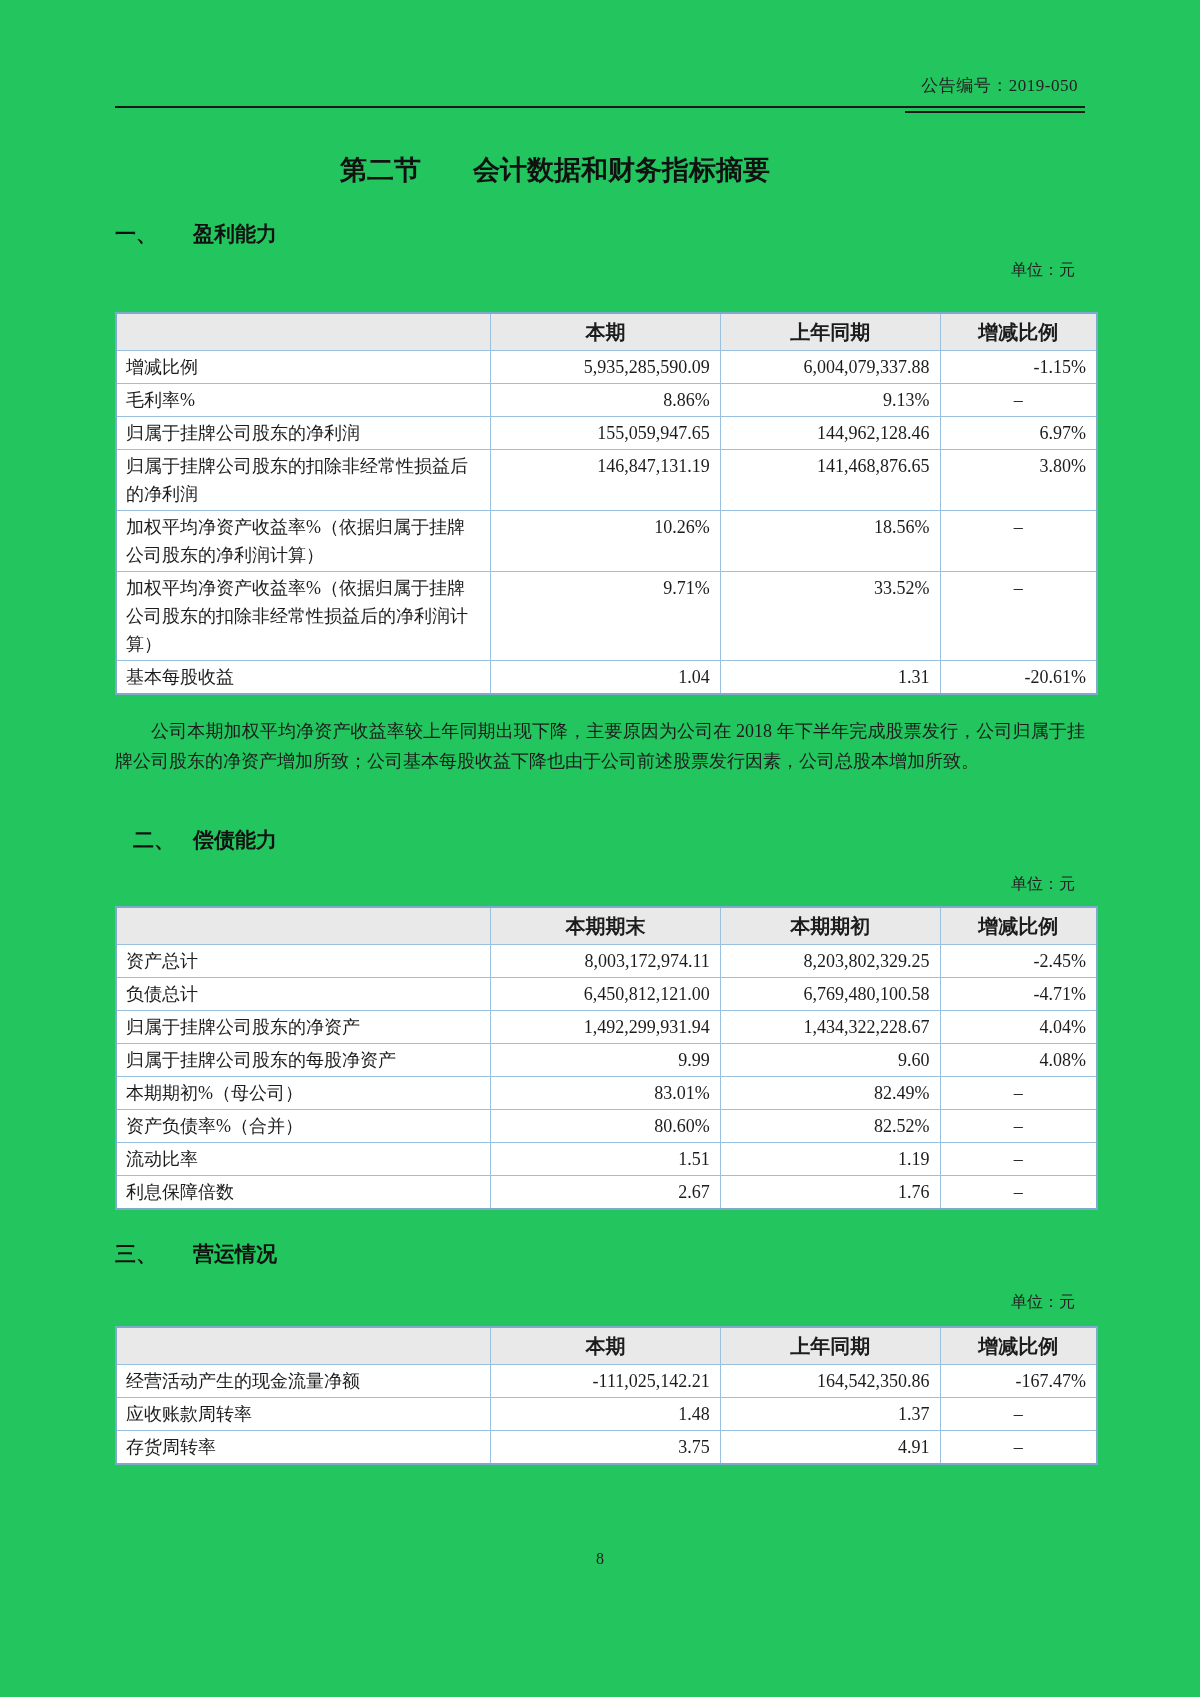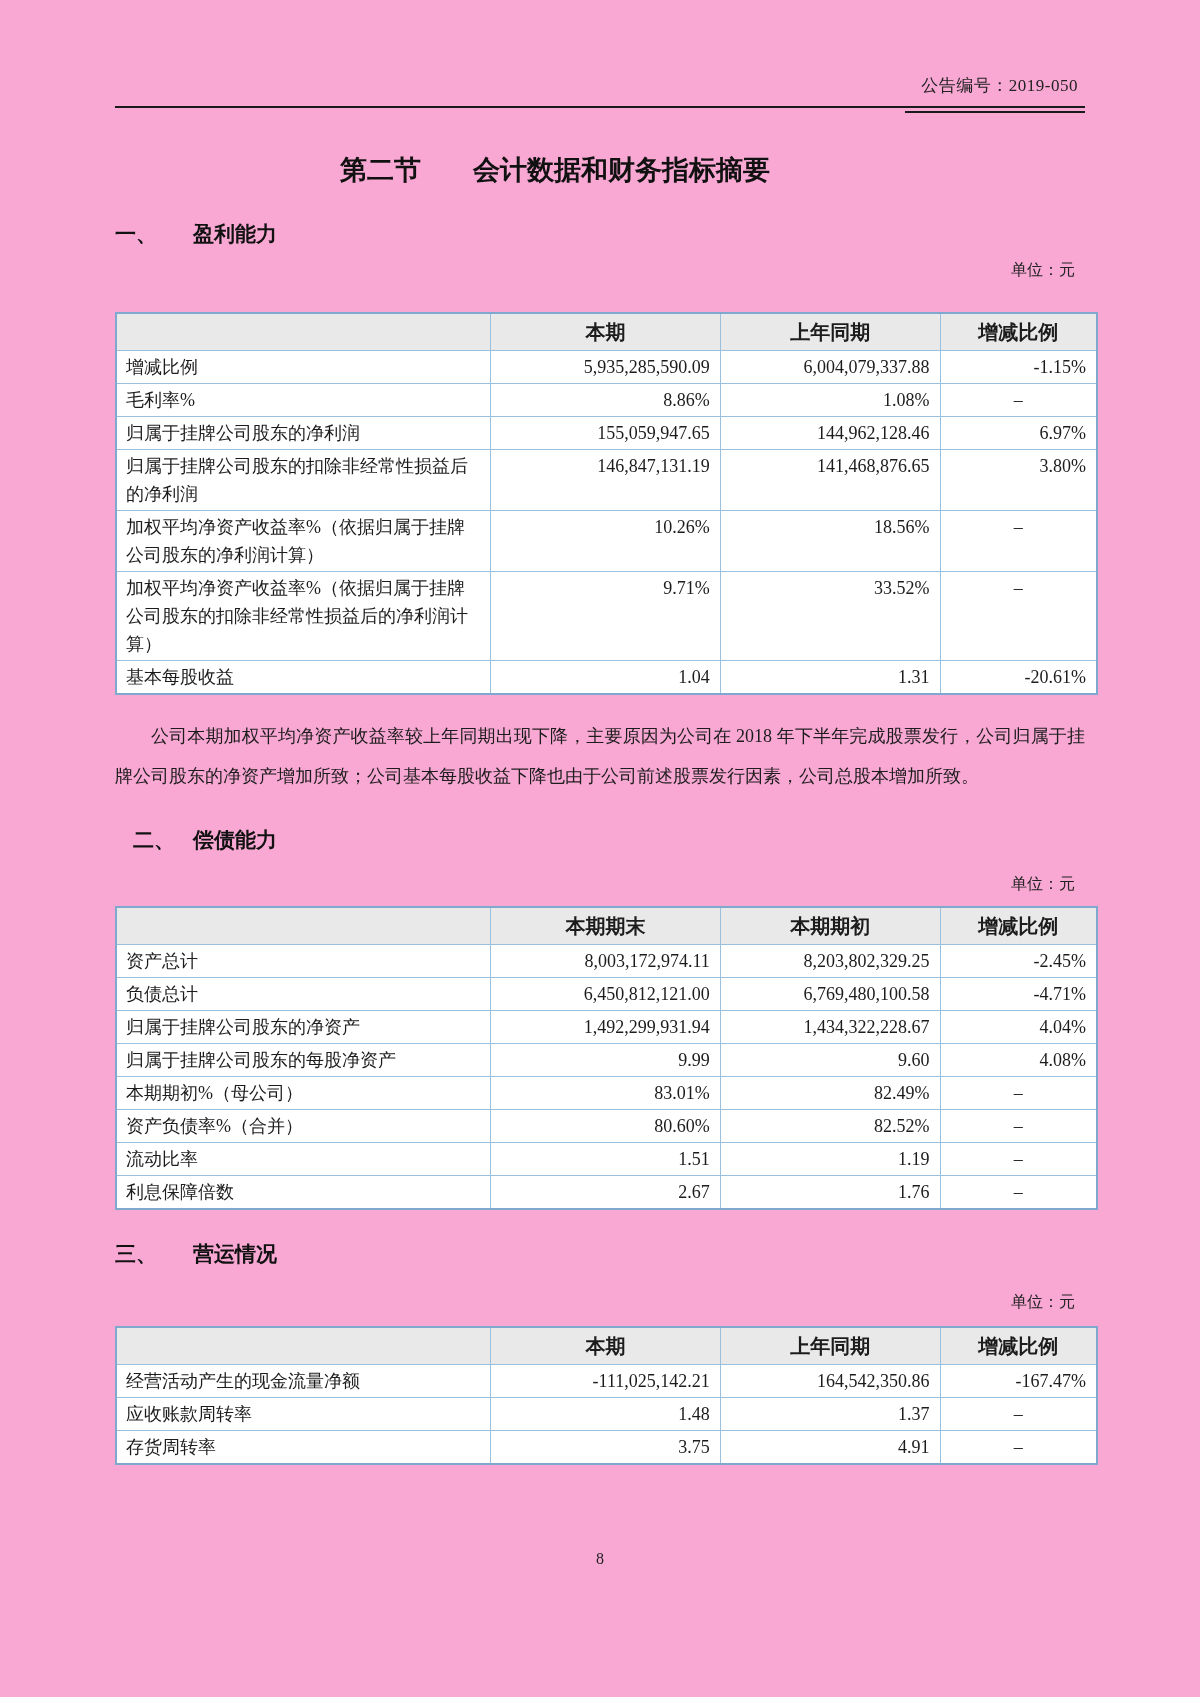--- a/index.html
+++ b/index.html
@@ -1,19 +1,19 @@
 <!DOCTYPE html>
 <html lang="zh"><head>
 <meta charset="utf-8">
 <style>
   html,body{margin:0;padding:0;background:#ffffff;}
   .page{
     position:relative;
     width:1200px;height:1697px;
-    background:#f9a8d4;
+    background:#22c55e;
     font-family:"Liberation Serif","DejaVu Serif",serif;
     color:#1c1c1c;
     overflow:hidden;
   }
   
   .doc-header{
     position:absolute;top:74px;right:122px;
     font-size:17px;letter-spacing:.5px;color:#222;
     font-family:"Liberation Serif","DejaVu Serif",serif;
   }
@@ -78,21 +78,21 @@
     border:1px solid #9ac0e0;
     line-height:28px;padding:2px 10px;
     vertical-align:top;background:#fff;
   }
   .fin-table td.cell-label{text-align:left;padding-left:9px;}
   .fin-table td.cell-num{text-align:right;}
   .fin-table td.cell-dash{text-align:center;}
   
   .note-para{
     position:absolute;top:716px;left:115px;width:970px;
-    font-size:18px;line-height:40px;text-align:justify;
+    font-size:18px;line-height:30px;text-align:justify;
     text-indent:2em;color:#1c1c1c;
     font-family:"Liberation Serif","DejaVu Serif",serif;
   }
   
   .page-number{
     position:absolute;top:1550px;left:115px;width:970px;
     text-align:center;font-size:16px;color:#222;
     font-family:"Liberation Serif","DejaVu Serif",serif;
   }
 </style>
@@ -131,21 +131,21 @@
       <tbody>
         <tr>
           <td class="cell-label">增减比例</td>
           <td class="cell-num">5,935,285,590.09</td>
           <td class="cell-num">6,004,079,337.88</td>
           <td class="cell-num">-1.15%</td>
         </tr>
         <tr>
           <td class="cell-label">毛利率%</td>
           <td class="cell-num">8.86%</td>
-          <td class="cell-num">1.08%</td>
+          <td class="cell-num">9.13%</td>
           <td class="cell-num cell-dash">–</td>
         </tr>
         <tr>
           <td class="cell-label">归属于挂牌公司股东的净利润</td>
           <td class="cell-num">155,059,947.65</td>
           <td class="cell-num">144,962,128.46</td>
           <td class="cell-num">6.97%</td>
         </tr>
         <tr>
           <td class="cell-label">归属于挂牌公司股东的扣除非经常性损益后的净利润</td>

